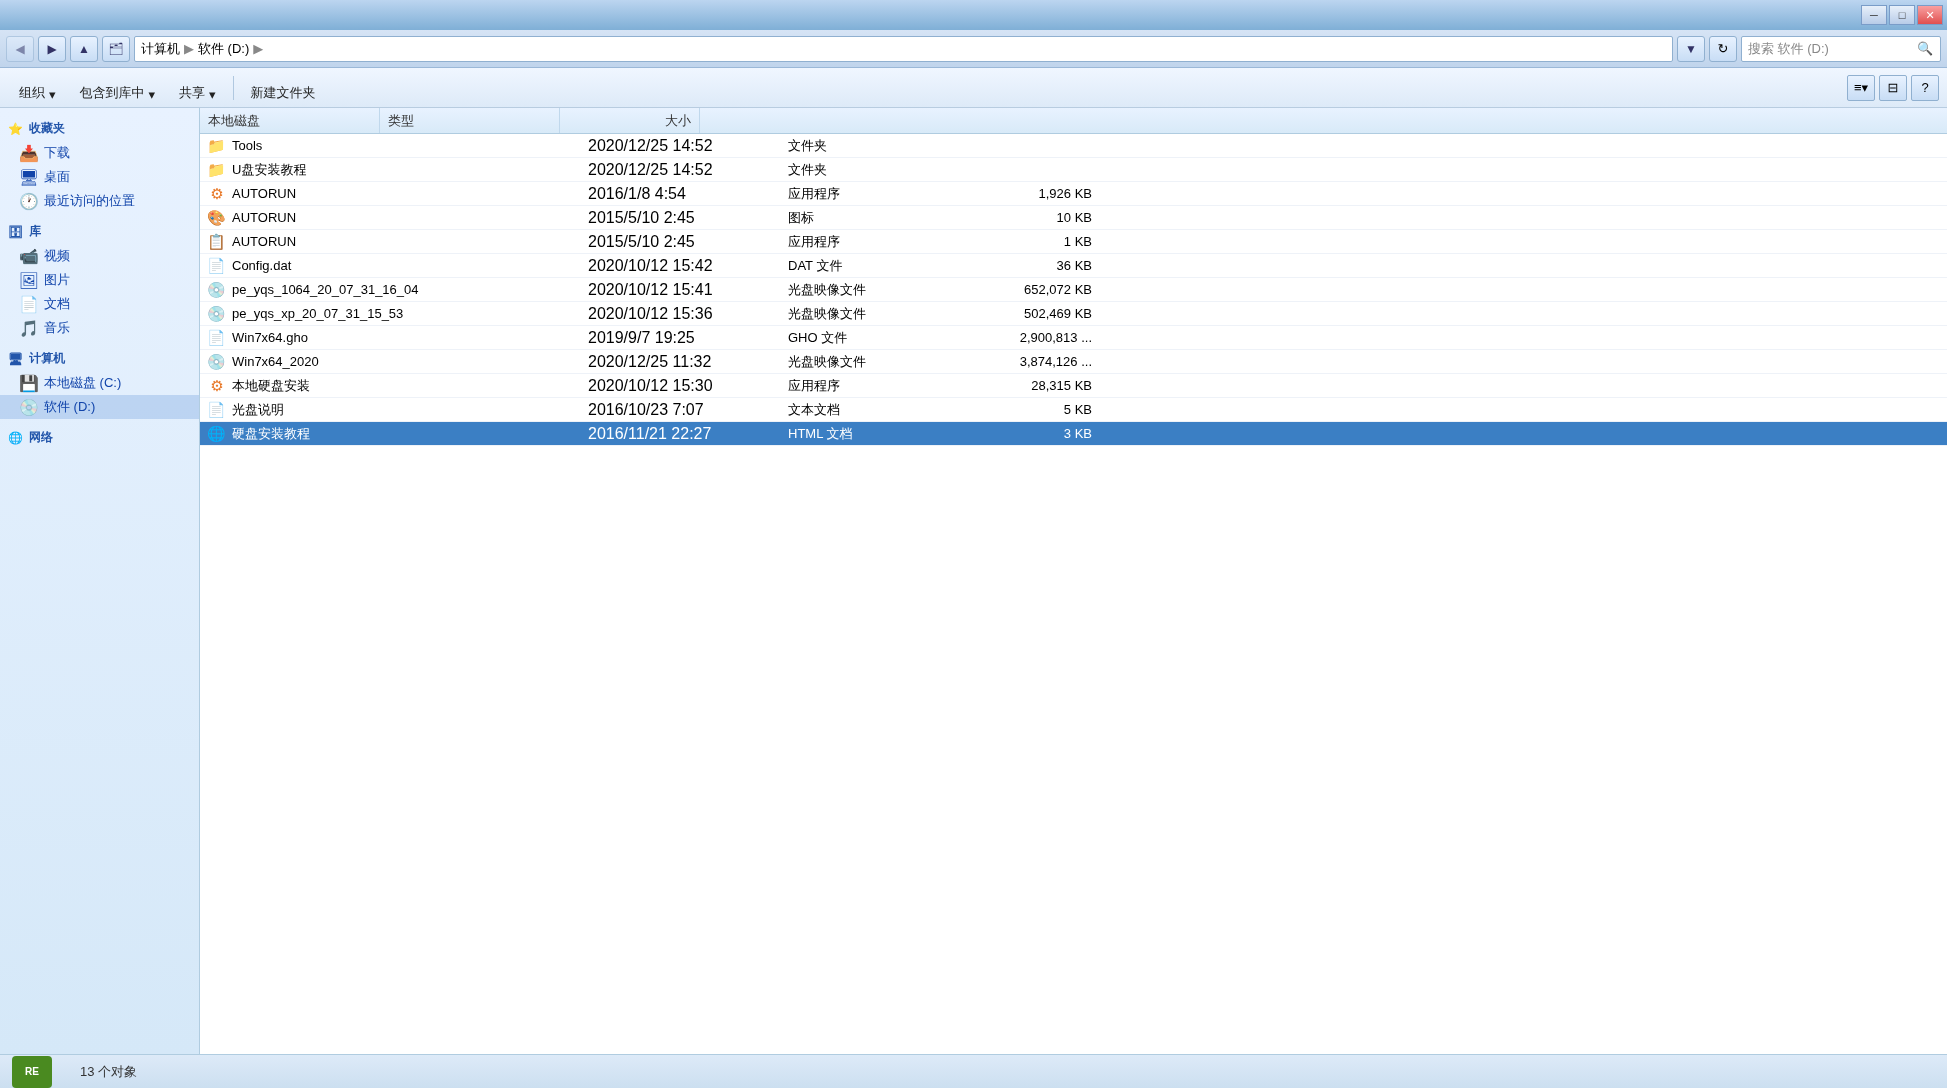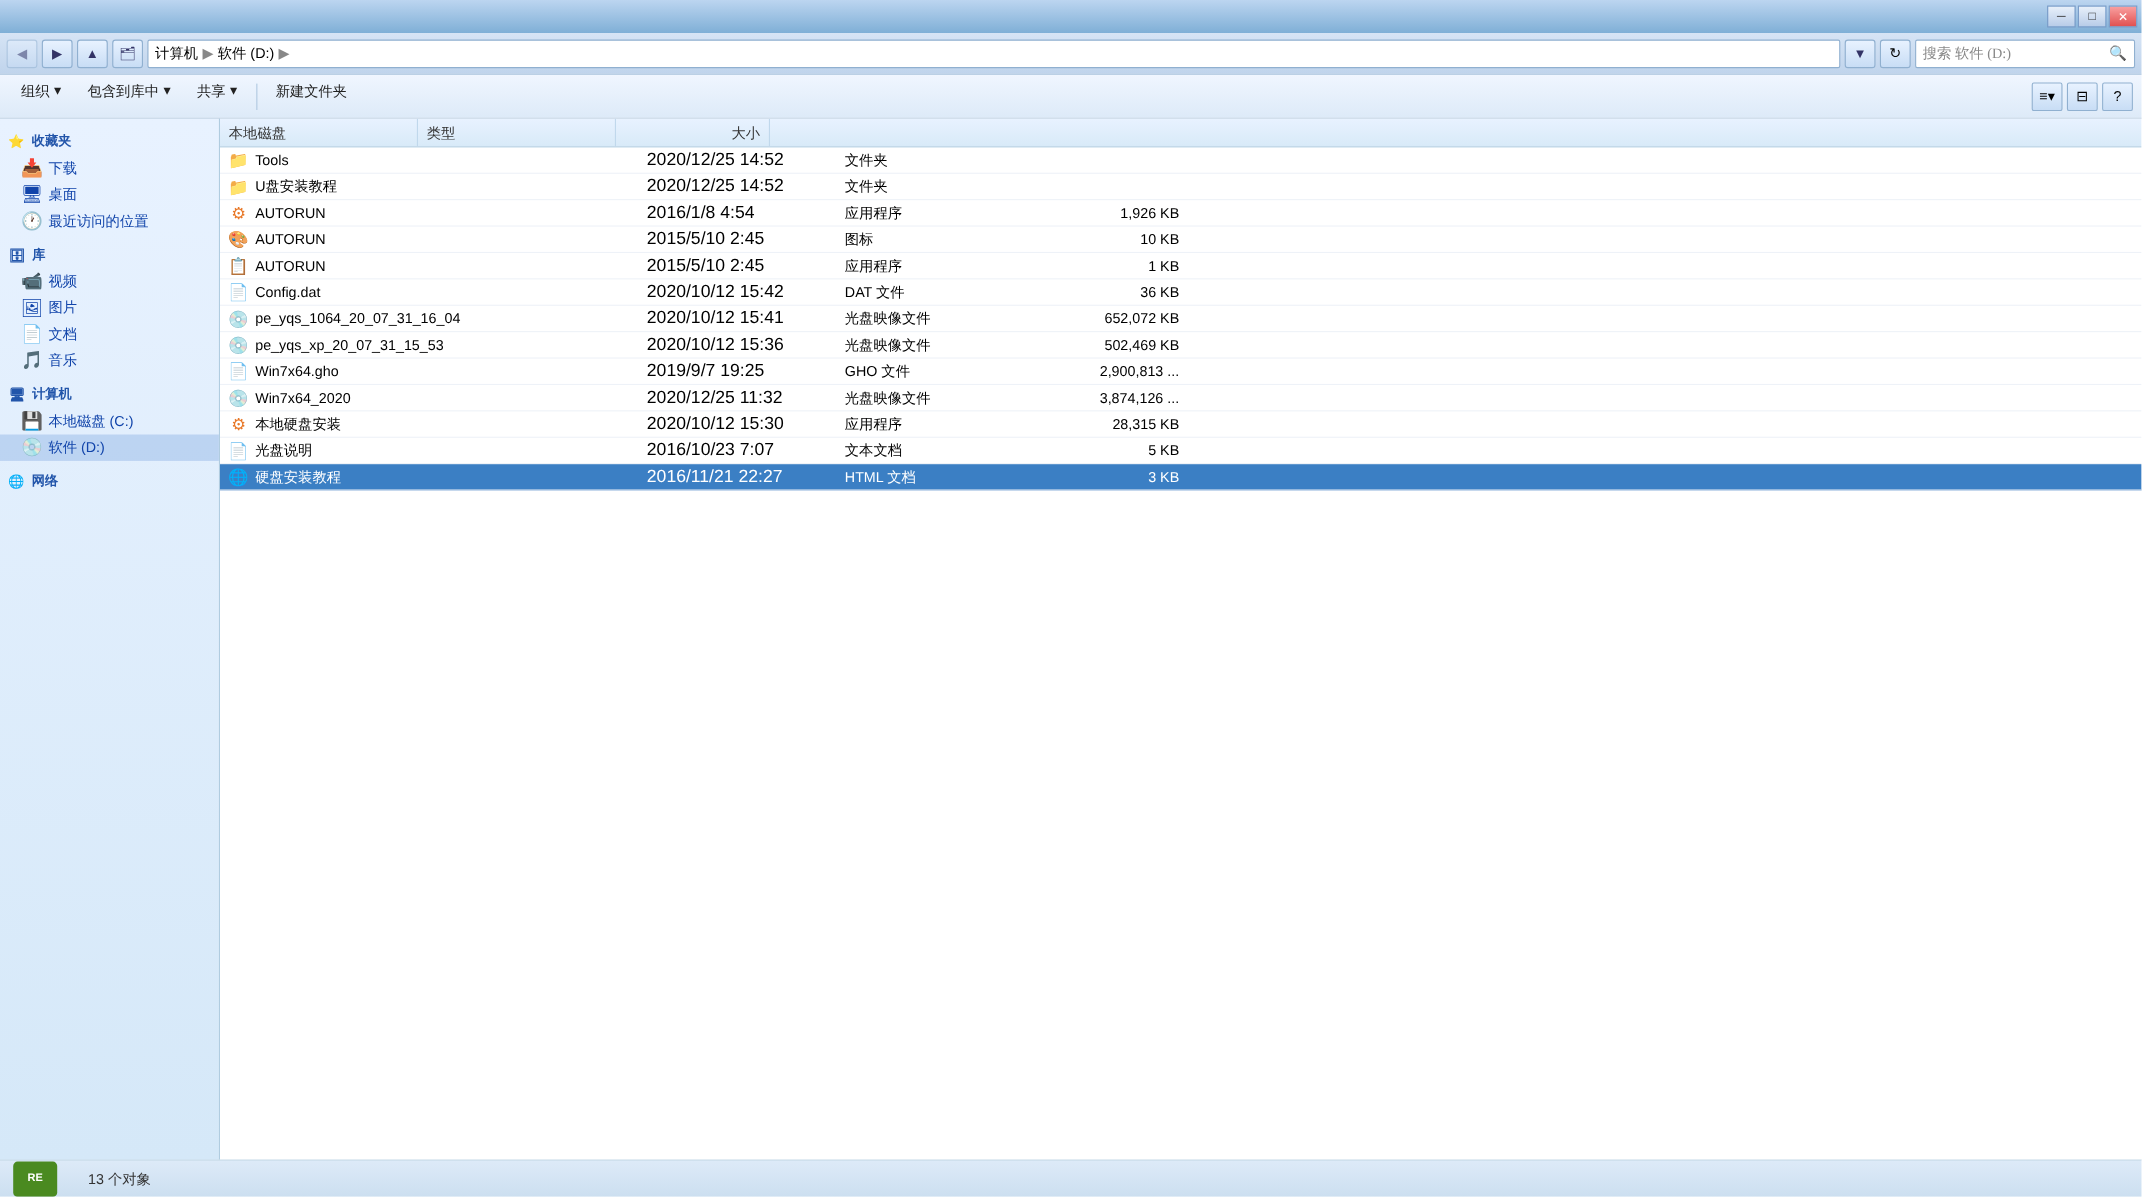--- a/index.html
+++ b/index.html
@@ -80,21 +80,20 @@
       width: 200px;
       height: 26px;
       background: #fff;
       border: 1px solid #90b0d0;
       border-radius: 2px;
       display: flex;
       align-items: center;
       padding: 0 6px;
       font-size: 13px;
       color: #888;
-      font-family: Liberation Serif, serif;
     }
     .refresh-btn {
       width: 28px;
       height: 26px;
       background: linear-gradient(to bottom, #e8f2ff, #c8ddf5);
       border: 1px solid #90b0d0;
       border-radius: 3px;
       display: flex;
       align-items: center;
       justify-content: center;
@@ -112,21 +111,21 @@
       gap: 2px;
     }
     .toolbar-btn {
       height: 30px;
       padding: 0 10px;
       background: transparent;
       border: 1px solid transparent;
       border-radius: 3px;
       cursor: pointer;
       display: flex;
-      align-items: flex-start;
+      align-items: flex-end;
       gap: 4px;
       font-size: 13px;
       color: #222;
     }
     .toolbar-sep {
       width: 1px;
       height: 24px;
       background: #b0c8e0;
       margin: 0 4px;
     }
@@ -232,21 +231,21 @@
       width: 380px;
       display: flex;
       align-items: center;
       gap: 6px;
       padding-left: 8px;
       font-size: 13px;
       overflow: hidden;
       white-space: nowrap;
     }
     .file-date { width: 180px; font-size: 16px; padding-left: 8px; }
-    .file-type { width: 180px; font-size: 13px; padding-left: 8px; }
+    .file-type { width: 180px; font-size: 13px; padding-left: 8px; margin-left: 20px; }
     .file-size { width: 140px; font-size: 13px; text-align: right; padding-right: 8px; }
 
     .file-icon { width: 18px; height: 18px; display: flex; align-items: center; justify-content: center; font-size: 15px; flex-shrink: 0; }
 
     
     .statusbar {
       height: 34px;
       background: linear-gradient(to bottom, #ddeaf8, #ccdff0);
       border-top: 1px solid #b0cce0;
       display: flex;

